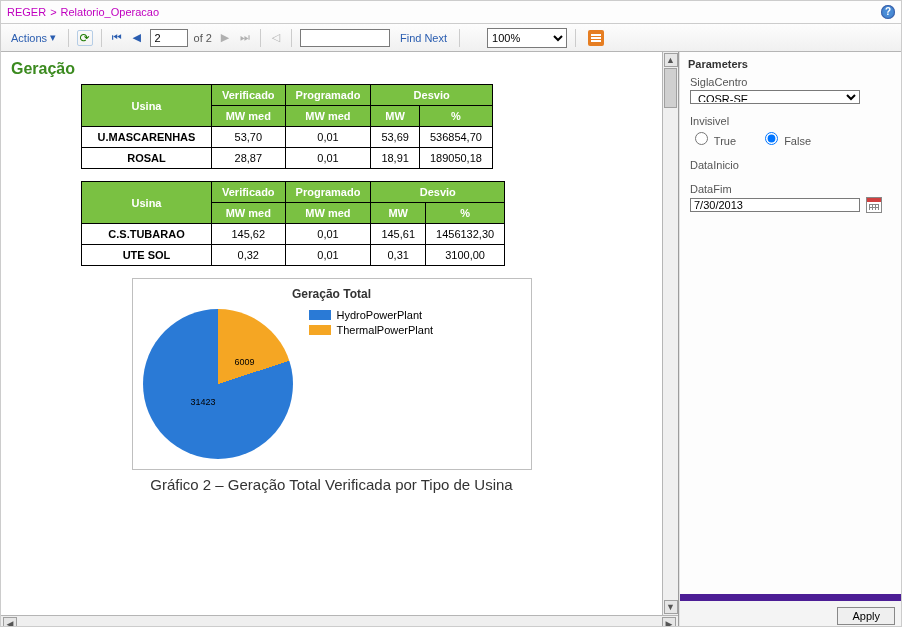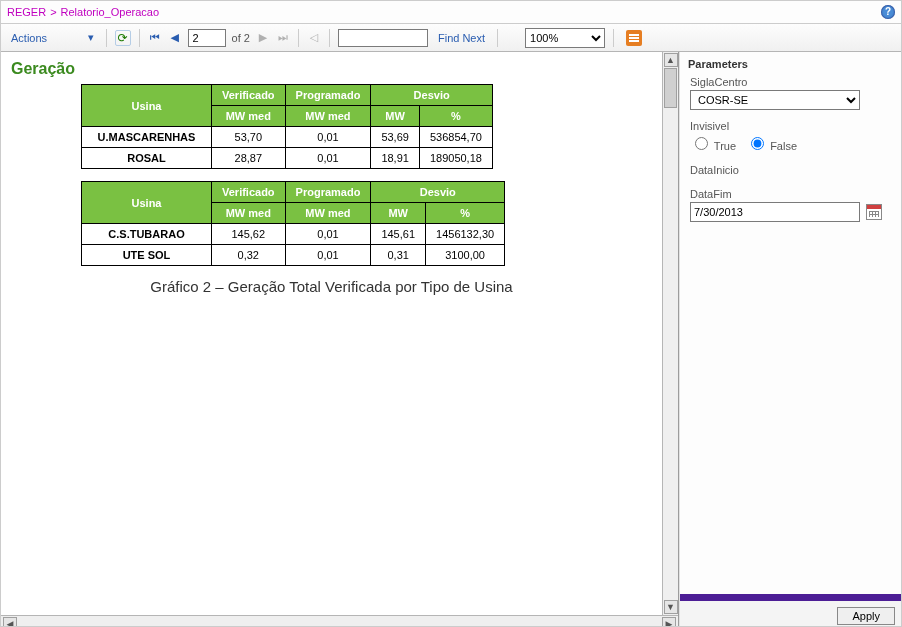--- a/index.html
+++ b/index.html
@@ -48,21 +48,20 @@
   }
   .tb-btn {
     height: 20px;
     display: inline-flex;
     align-items: center;
     justify-content: center;
     padding: 0 4px;
     color: #2a5db0;
     cursor: pointer;
     font-size: 11px;
-    gap: 38px;
   }
   .tb-sep { width:1px; height:18px; background:#ccc; margin:0 2px; }
   .tb-input {
     height: 18px;
     border: 1px solid #7a7a7a;
     padding: 0 4px;
     font-size: 11px;
     background: #fff;
   }
   .tb-select {
@@ -195,40 +194,40 @@
   }
   .report-scroll { margin-right:16px; }
 
   
   .param-head {
     font-weight:bold; font-size:11px; padding:6px 8px 2px 8px; color:#333;
   }
   .param-body { padding:4px 10px; display:flex; flex-direction:column; gap:10px; flex:1 1 auto;}
   .param-field label { display:block; color:#555; font-size:11px; margin-bottom:2px;}
   .param-select, .param-input {
-    width:170px; height:20px; border:1px solid #7a7a7a; font-size:11px; padding:1px 3px;
+    width:170px; height:14px; border:1px solid #7a7a7a; font-size:11px; padding:1px 3px;
     background:#fff;
   }
   .date-row { display:flex; align-items:center; gap:6px;}
   .cal-icon {
     width:16px; height:16px;
     display:inline-block;
     background:
       linear-gradient(#d04040,#d04040) 0 0/100% 4px no-repeat,
       #fff;
     border:1px solid #888;
     position:relative;
   }
   .cal-icon::after{
     content:""; position:absolute; left:2px; right:2px; top:6px; bottom:2px;
     background:
       repeating-linear-gradient(#888 0 1px, transparent 1px 3px),
       repeating-linear-gradient(90deg,#888 0 1px, transparent 1px 3px);
   }
-  .radio-row { display:flex; gap:10px; align-items:center; font-size:11px; color:#333;}
+  .radio-row { display:flex; gap:24px; align-items:center; font-size:11px; color:#333;}
   .param-footer {
     border-top:7px solid #4c1d95;
     padding:6px; text-align:right; background:#f4f4f4;
   }
   .apply-btn {
     border:1px solid #888; background:#efefef; padding:2px 14px; font-size:11px;
     cursor:pointer;
   }
 </style>
 </head>
@@ -333,20 +332,39 @@
         <tr>
           <td class="name">UTE SOL</td>
           <td>0,32</td>
           <td>0,01</td>
           <td>0,31</td>
           <td>3100,00</td>
         </tr>
       </tbody>
         </table>
 
+      <div class="chart-box">
+        <div class="chart-title">Geração Total</div>
+        <div class="chart-body">
+          <div class="pie">
+            <span class="pie-label" style="top:48px; left:92px;">6009</span>
+            <span class="pie-label" style="top:88px; left:48px;">31423</span>
+          </div>
+          <div class="legend">
+            <div class="legend-row">
+              <span class="swatch sw-blue"></span>
+              <span>HydroPowerPlant</span>
+            </div>
+            <div class="legend-row">
+              <span class="swatch sw-orange"></span>
+              <span>ThermalPowerPlant</span>
+            </div>
+          </div>
+        </div>
+      </div>
       <div class="chart-caption">Gráfico 2 – Geração Total Verificada por Tipo de Usina</div>
 
     </div>
 
     <div class="vscroll">
       <div class="arrow">▲</div>
       <div class="thumb"></div>
       <div class="arrow">▼</div>
     </div>
 

